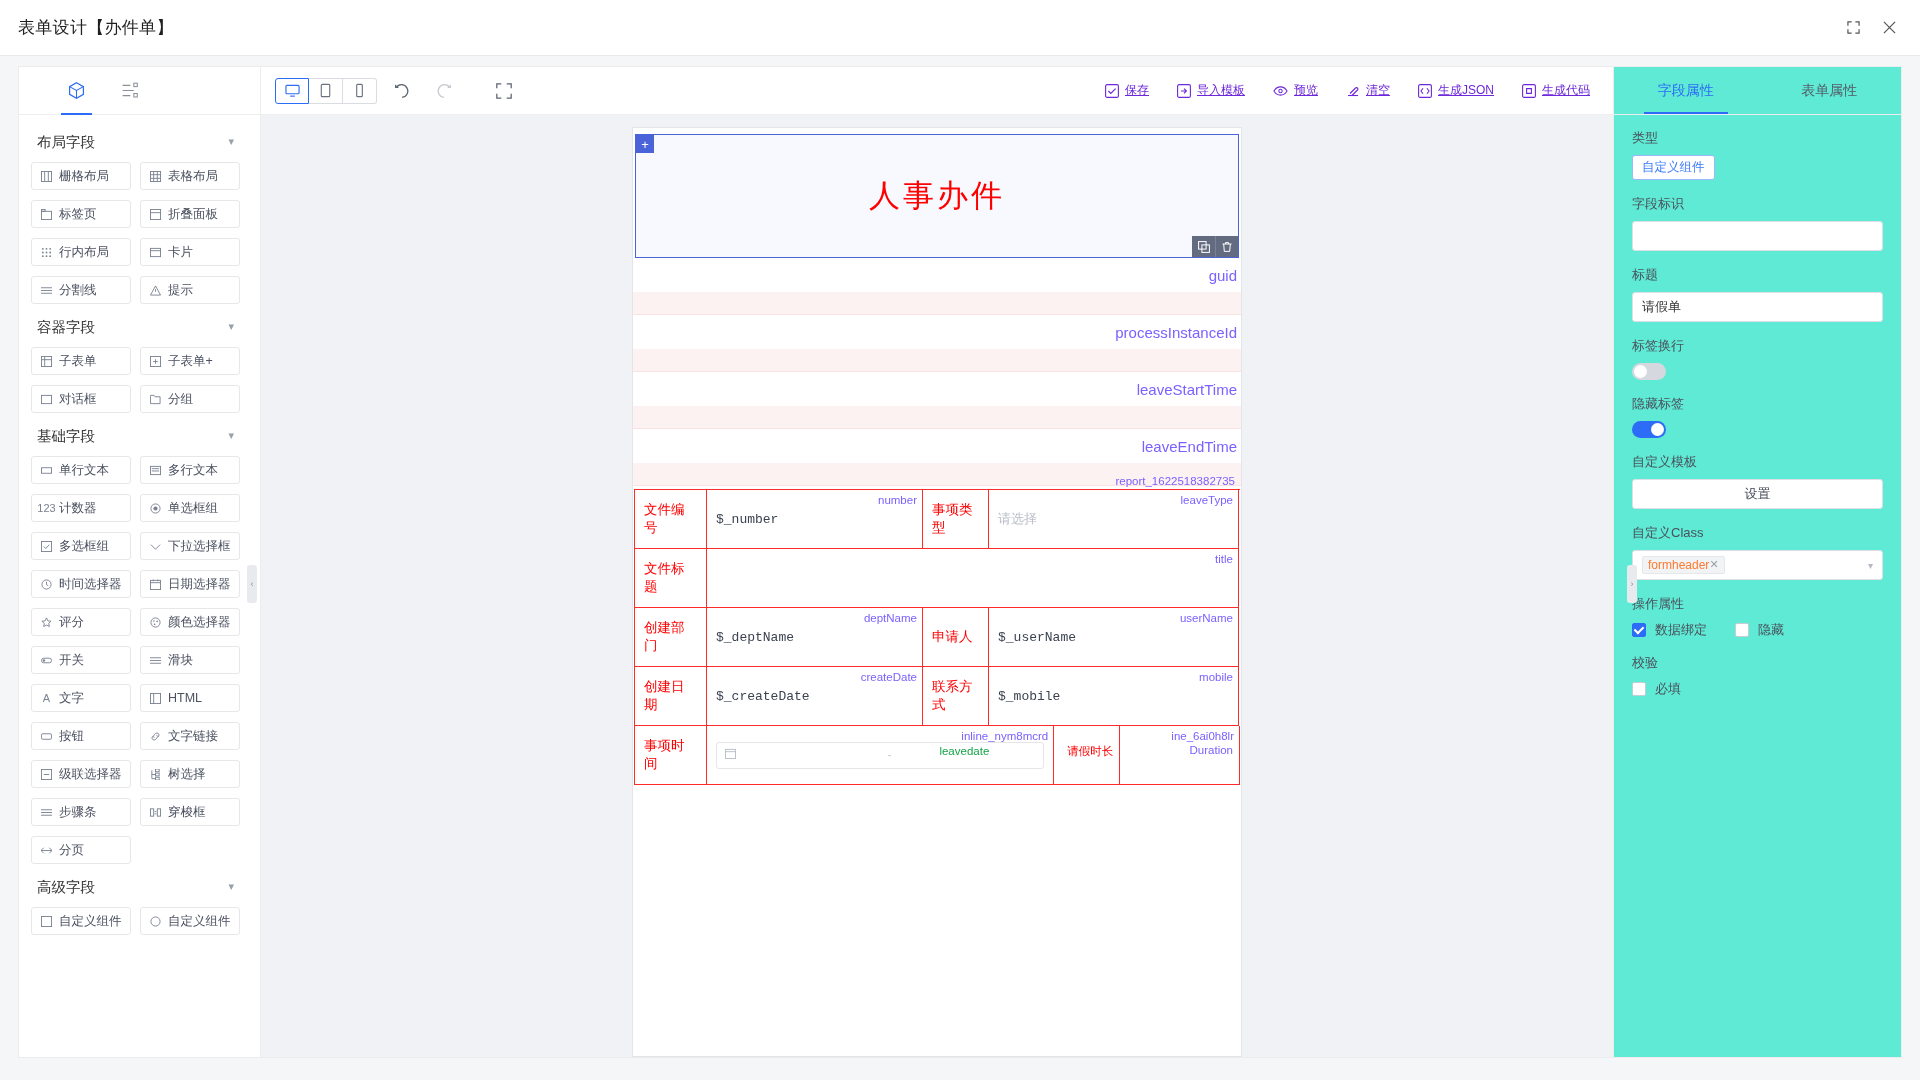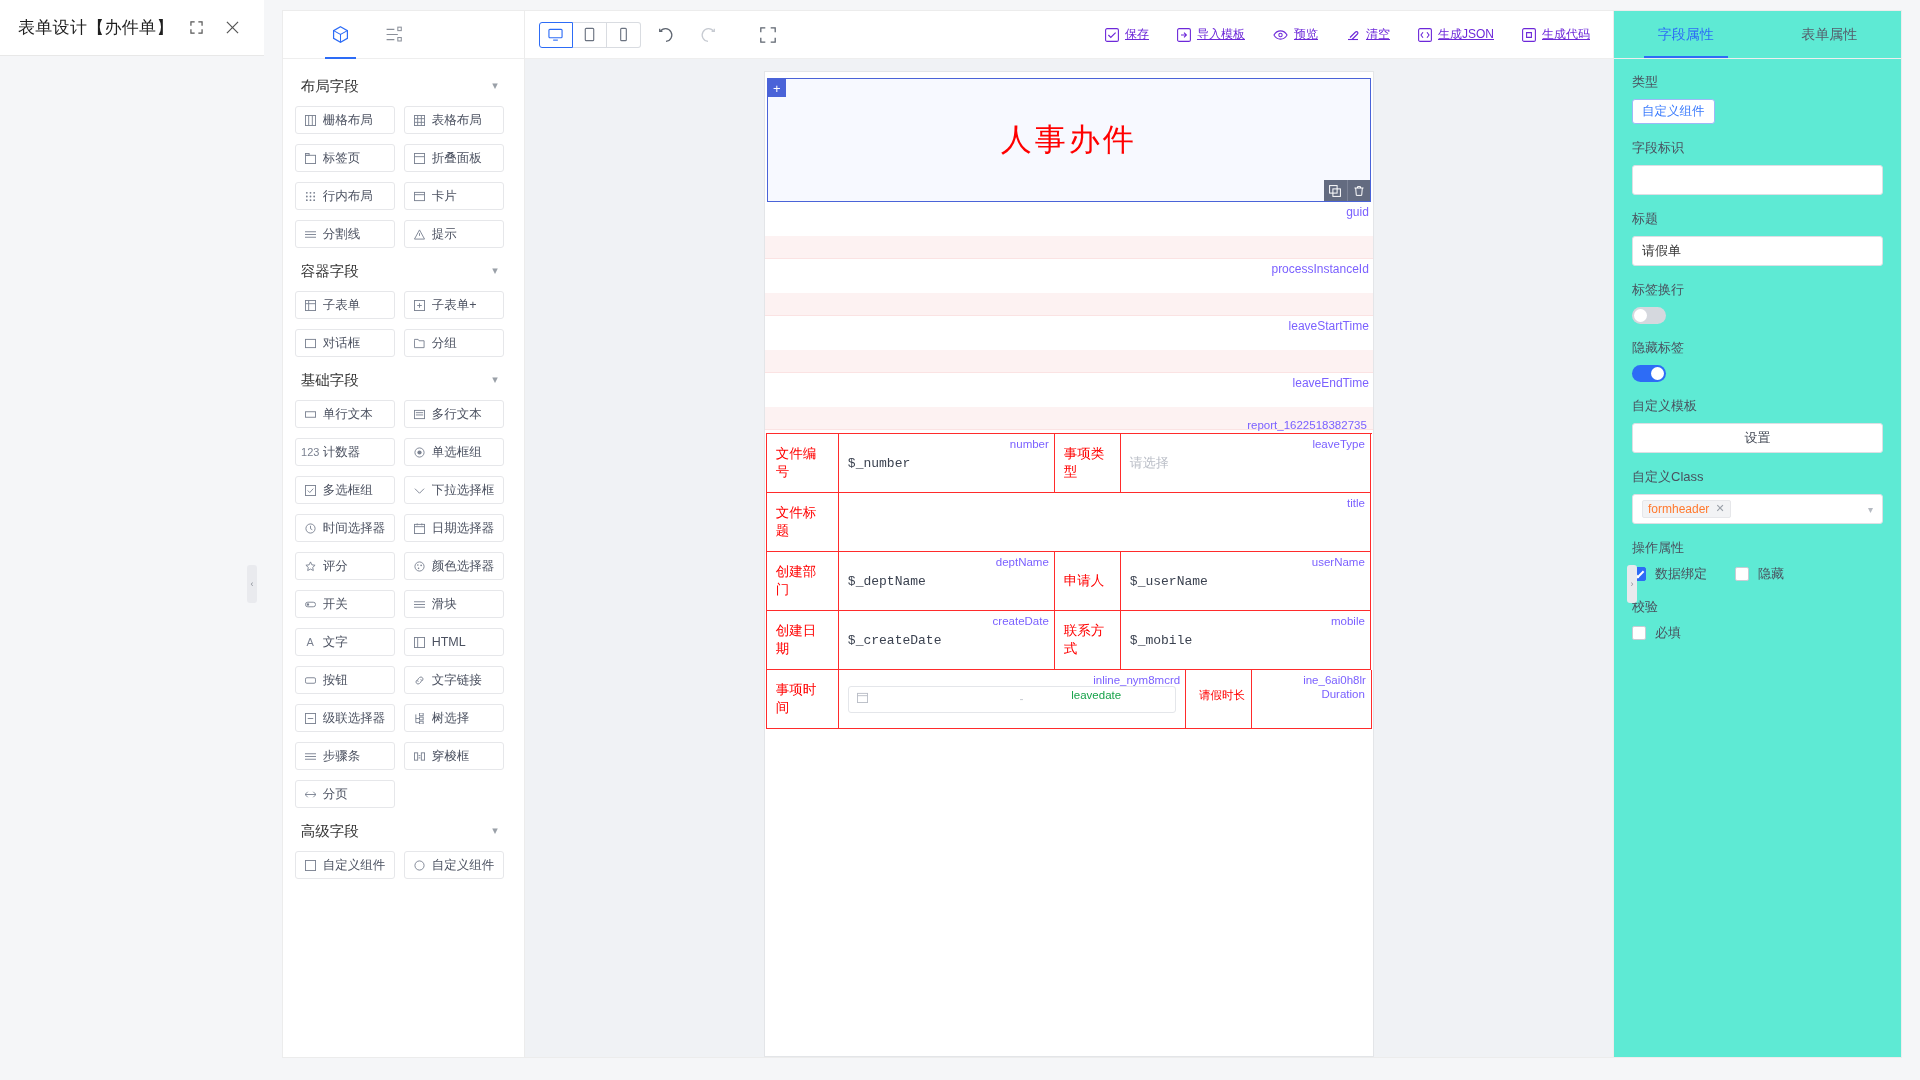--- a/index.html
+++ b/index.html
@@ -6,21 +6,21 @@
   html, body {
     width: 1920px; height: 1080px;
     font-family: "Liberation Sans", sans-serif;
     background: #ffffff;
     overflow: hidden;
     -webkit-font-smoothing: antialiased;
   }
   .app {
     position: relative;
     width: 1920px; height: 1080px;
-    display: flex; flex-direction: row;
+    display: flex; flex-direction: column;
     background: #f5f6f8;
   }
 
   
   .titlebar {
     height: 56px; min-height: 56px;
     background: #ffffff;
     display: flex; align-items: center;
     padding: 0 18px;
     border-bottom: 1px solid #e8e8e8;
@@ -197,22 +197,22 @@
   }
   .hdr-tools span + span { border-left: 1px solid #7b8296; }
 
   
   .hid-row {
     position: relative; height: 57px;
     border-bottom: 1px solid #fbe3e3;
     background: #fff;
   }
   .hid-row .tagr {
-    position: absolute; right: 4px; top: 3px;
-    font-size: 12px; color: #7b61ff;
+    position: absolute; right: 4px; top: 9px;
+    font-size: 15px; color: #7b61ff;
   }
   .hid-row .stripe {
     position: absolute; left: 0; right: 0; bottom: 0; height: 22px;
     background: #fdf2f2;
   }
 
   
   .tbl {
     margin: 3px 1px 0 1px;
     border-top: 1.6px solid #ff2b2b;
@@ -305,21 +305,21 @@
     display: flex; align-items: center; justify-content: center;
     font-size: 13px; color: #454b57; background: #fff; cursor: pointer;
   }
   .select-box {
     width: 100%; min-height: 30px;
     border: 1px solid #dcdfe4; border-radius: 3px;
     display: flex; align-items: center; padding: 0 9px;
     background: #fff; gap: 6px;
   }
   .token {
-    display: flex; align-items: flex-start; gap: 6px;
+    display: flex; align-items: flex-start; 
     background: #f2f3f5; border: 1px solid #e6e7ea; border-radius: 2px;
     padding: 1px 5px; font-size: 12px; color: #ff7a2f;
   }
   .token .x { color: #9aa0a8; cursor: pointer; font-size: 11px; }
   .select-box .caret { margin-left: auto; color: #b5bac2; font-size: 10px; }
   .chk-row { display: flex; align-items: center; gap: 28px; }
   .chk { display: flex; align-items: center; gap: 9px; font-size: 13px; color: #4a515e; cursor: pointer; }
   .box {
     width: 14px; height: 14px; border: 1px solid #c8ccd4; border-radius: 2px;
     background: #fff; display: flex; align-items: center; justify-content: center;

